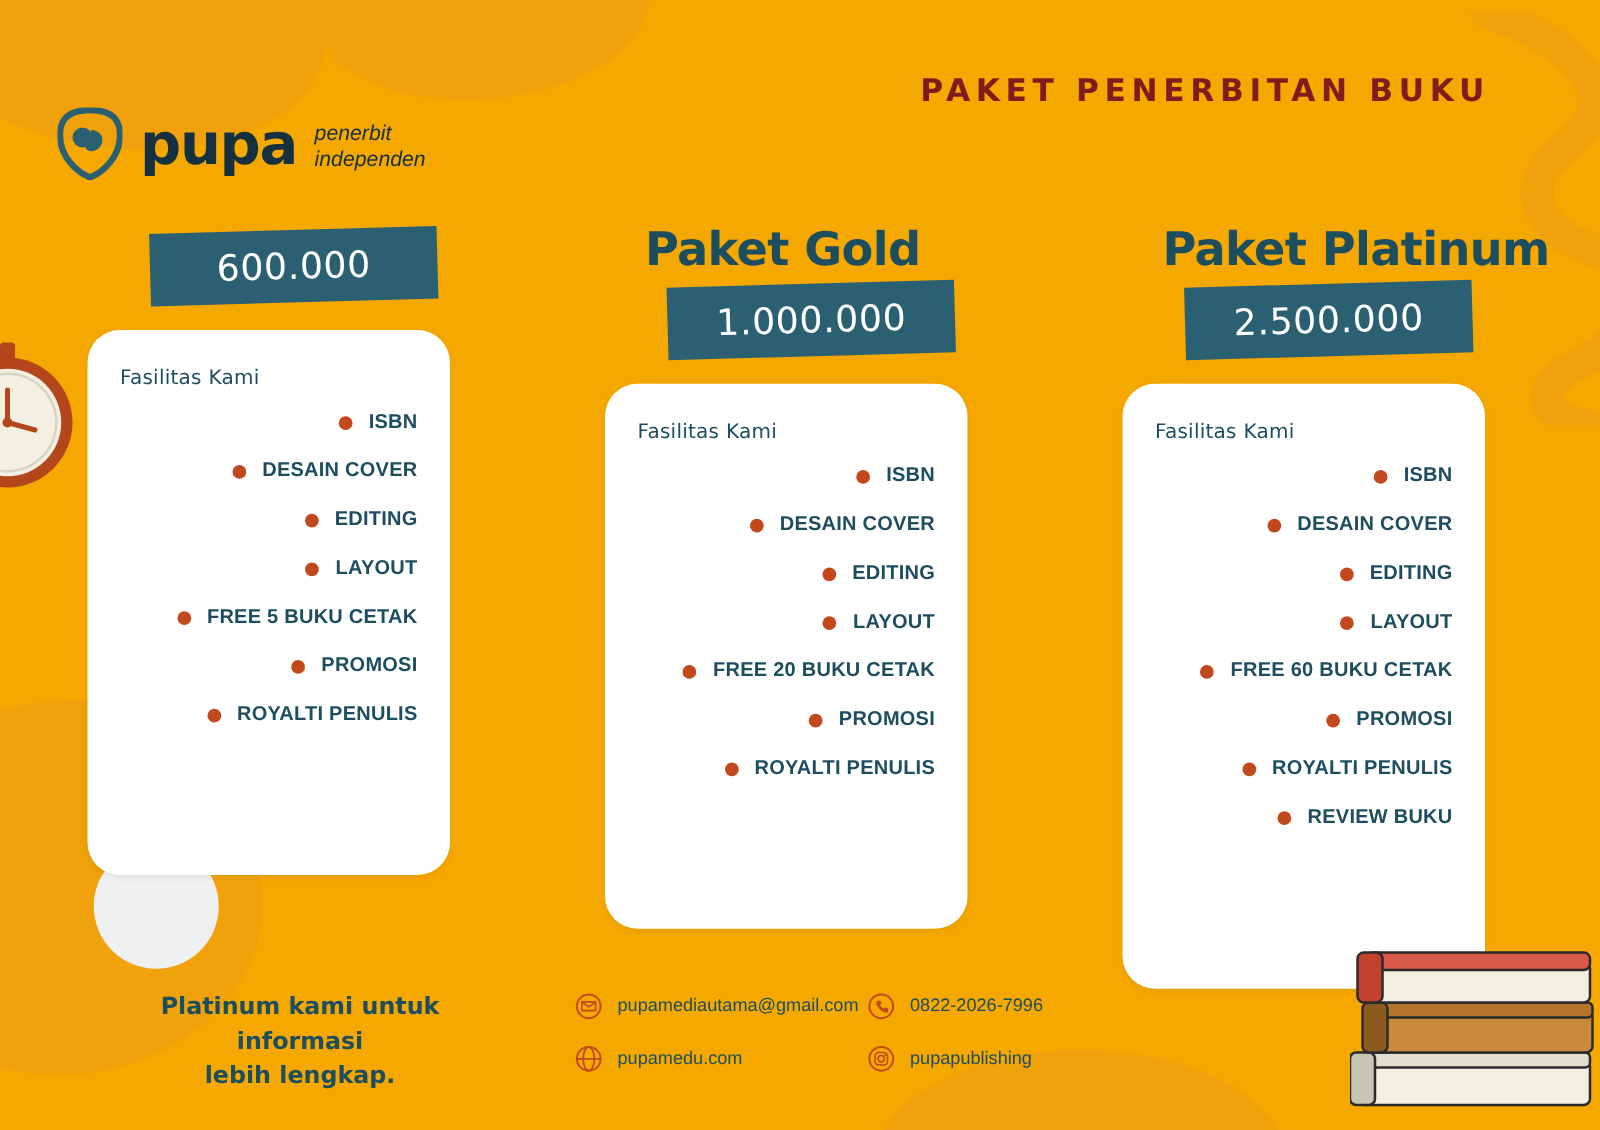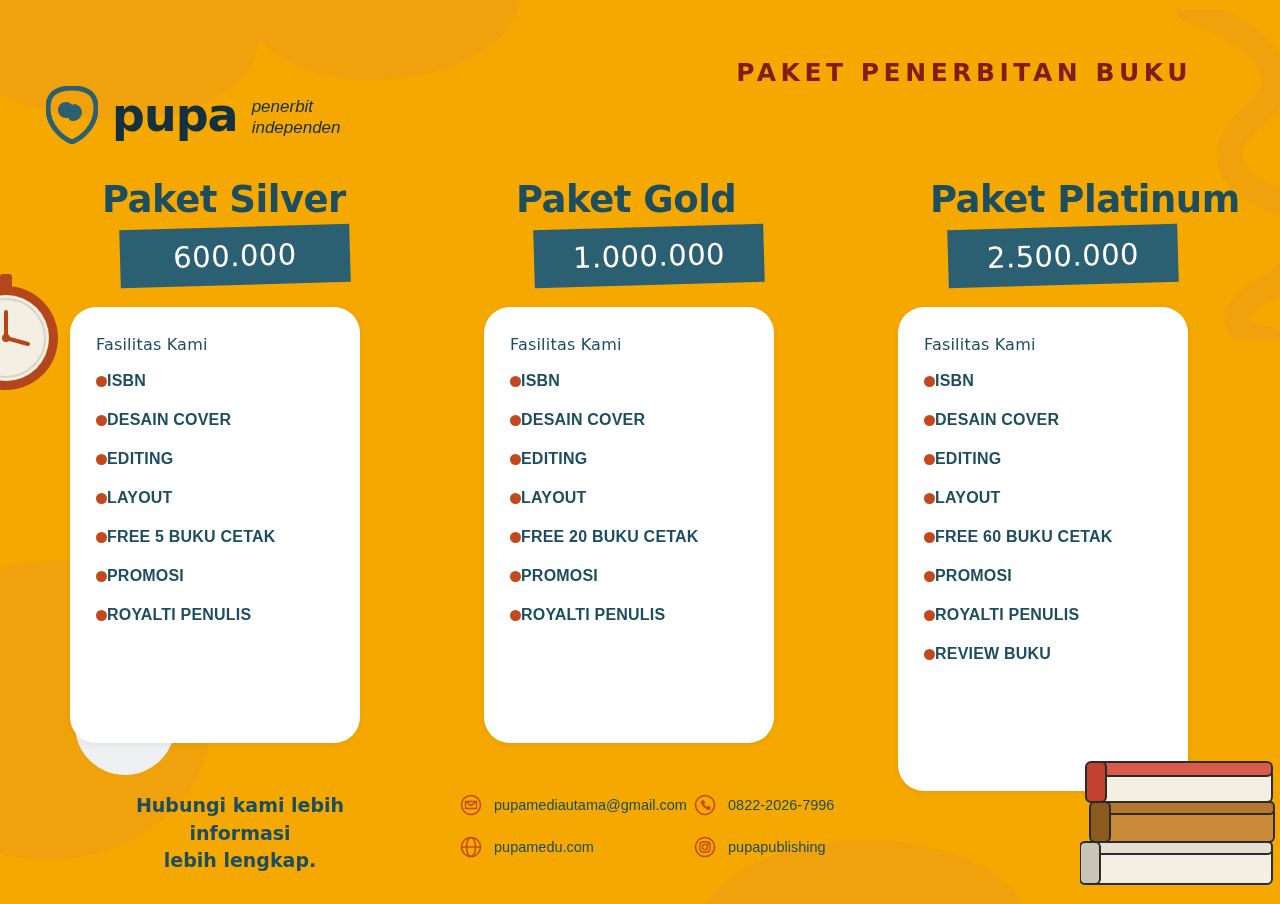--- a/index.html
+++ b/index.html
@@ -115,22 +115,23 @@
   .card-0 { min-height: 436px; }
   .card-1 { min-height: 436px; }
   .card-2 { min-height: 484px; }
 
   .card-heading {
     font-family: "DejaVu Sans", sans-serif;
     font-size: 16px; color: #1d4e5f; margin-bottom: 18px;
     letter-spacing: 0.2px;
   }
   .feature {
-    display: flex; align-items: center; 
+    display: flex; align-items: center; gap: 13px;
     margin-bottom: 21px;
+    justify-content: flex-end;
   }
   .feature:last-child { margin-bottom: 0; }
   .bullet {
     width: 11px; height: 11px; border-radius: 50%;
     background: #c2491e; flex: 0 0 auto;
   }
   .feature-label {
     font-family: "Liberation Sans", sans-serif;
     font-size: 16px; font-weight: bold; color: #1d4e5f;
     letter-spacing: 0.2px;
@@ -190,21 +191,20 @@
       <div>penerbit</div>
       <div>independen</div>
     </div>
   </div>
   <div class="header-title">PAKET PENERBITAN BUKU</div>
 </div>
 
 <div class="packages">
 
   <div class="pkg pkg-0">
-    <div class="pkg-title">Paket Silver</div>
     <div class="pkg-price-band">
       <span class="pkg-price">600.000</span>
     </div>
     <div class="card card-0">
       <div class="card-heading">Fasilitas Kami</div>
       <div class="feature">
           <span class="bullet"></span>
           <span class="feature-label">ISBN</span>
         </div>
       <div class="feature">
@@ -311,21 +311,21 @@
           <span class="bullet"></span>
           <span class="feature-label">REVIEW BUKU</span>
         </div>
     </div>
   </div>
 
 </div>
 
 <div class="footer">
   <div class="footer-cta">
-    <div>Hubungi kami lebih informasi</div>
+    <div>Platinum kami untuk informasi</div>
     <div>lebih lengkap.</div>
   </div>
 
   <div class="contact-col contact-col-1">
     <div class="contact-item">
       <svg class="contact-ico" viewBox="0 0 22 22">
         <circle cx="11" cy="11" r="9.5" fill="none" stroke="#c2491e" stroke-width="1.6"></circle>
         <path d="M5.5 7.5 h11 v7 h-11 z" fill="none" stroke="#c2491e" stroke-width="1.3"></path>
         <path d="M5.5 7.5 L11 11.6 L16.5 7.5" fill="none" stroke="#c2491e" stroke-width="1.3"></path>
       </svg>

